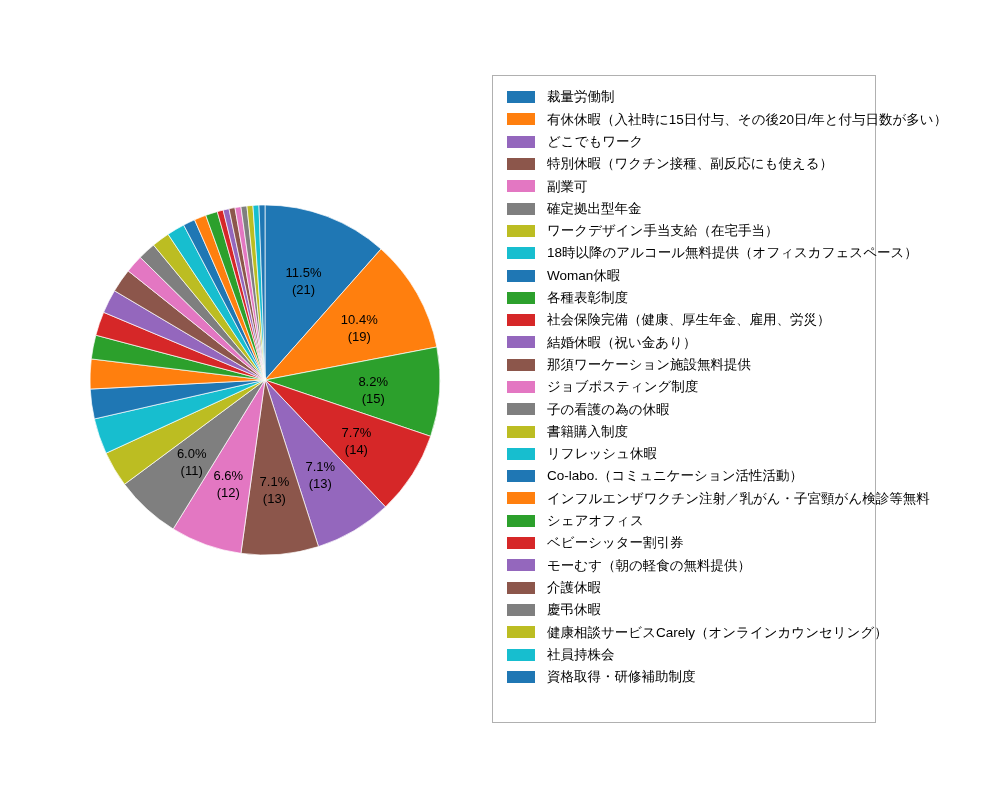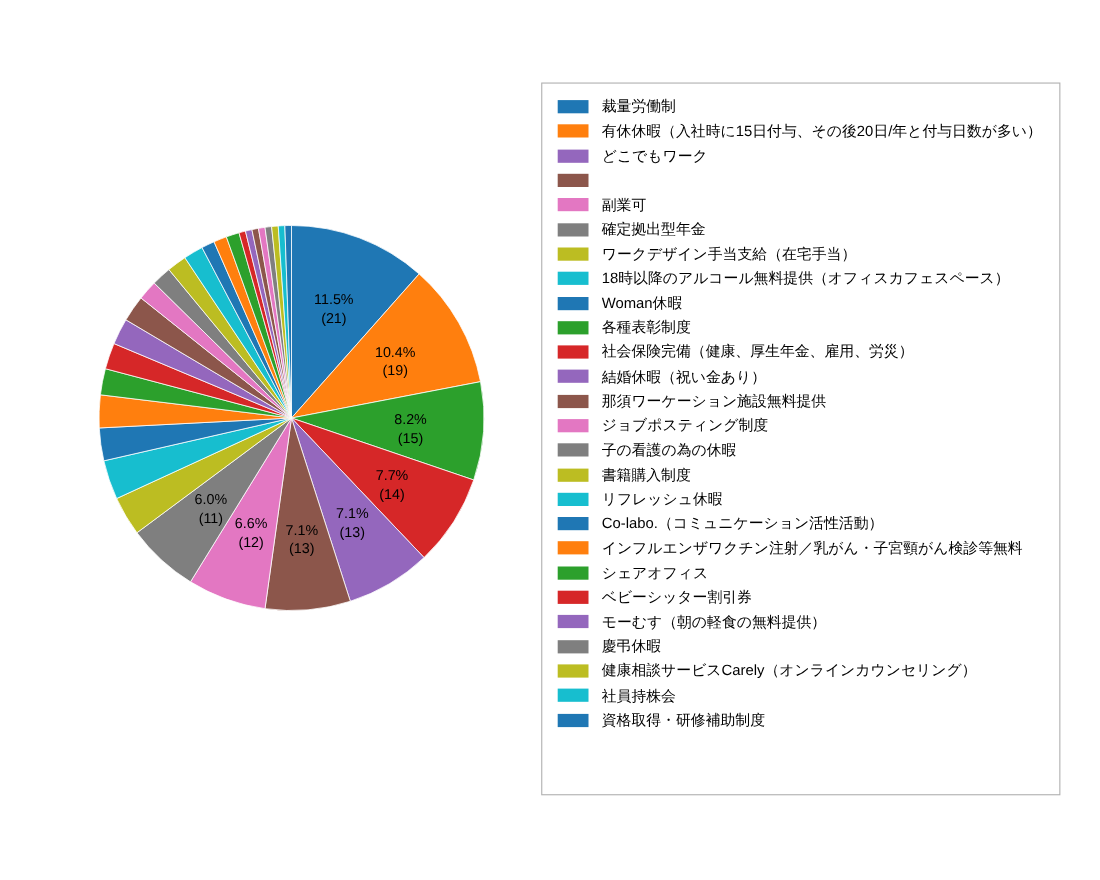--- a/index.html
+++ b/index.html
@@ -33,21 +33,21 @@
   .slice-label {
     font-family: "Liberation Sans", sans-serif;
     font-size: 13px;
     fill: #000000;
     text-anchor: middle;
   }
   .legend-box {
     position: absolute;
     left: 492px;
     top: 75px;
-    width: 472px;
+    width: 384px;
     height: 648px;
     border: 1px solid #b0b0b0;
     background: #ffffff;
     box-sizing: border-box;
   }
   .legend-list {
     position: absolute;
     left: 0; top: 0;
     width: 100%;
     padding: 10px 0 0 0;
@@ -142,20 +142,21 @@
         <div class="legend-item">
           <span class="legend-swatch" style="background: rgb(255, 127, 14);"></span>
           <span class="legend-label">有休休暇（入社時に15日付与、その後20日/年と付与日数が多い）</span>
         </div>
         <div class="legend-item">
           <span class="legend-swatch" style="background: rgb(148, 103, 189);"></span>
           <span class="legend-label">どこでもワーク</span>
         </div>
         <div class="legend-item">
           <span class="legend-swatch" style="background: rgb(140, 86, 75);"></span>
+          <span class="legend-label">特別休暇（ワクチン接種、副反応にも使える）</span>
         </div>
         <div class="legend-item">
           <span class="legend-swatch" style="background: rgb(227, 119, 194);"></span>
           <span class="legend-label">副業可</span>
         </div>
         <div class="legend-item">
           <span class="legend-swatch" style="background: rgb(127, 127, 127);"></span>
           <span class="legend-label">確定拠出型年金</span>
         </div>
         <div class="legend-item">
@@ -216,20 +217,24 @@
         </div>
         <div class="legend-item">
           <span class="legend-swatch" style="background: rgb(214, 39, 40);"></span>
           <span class="legend-label">ベビーシッター割引券</span>
         </div>
         <div class="legend-item">
           <span class="legend-swatch" style="background: rgb(148, 103, 189);"></span>
           <span class="legend-label">モーむす（朝の軽食の無料提供）</span>
         </div>
         <div class="legend-item">
+          <span class="legend-swatch" style="background: rgb(140, 86, 75);"></span>
+          <span class="legend-label">介護休暇</span>
+        </div>
+        <div class="legend-item">
           <span class="legend-swatch" style="background: rgb(127, 127, 127);"></span>
           <span class="legend-label">慶弔休暇</span>
         </div>
         <div class="legend-item">
           <span class="legend-swatch" style="background: rgb(188, 189, 34);"></span>
           <span class="legend-label">健康相談サービスCarely（オンラインカウンセリング）</span>
         </div>
         <div class="legend-item">
           <span class="legend-swatch" style="background: rgb(23, 190, 207);"></span>
           <span class="legend-label">社員持株会</span>

